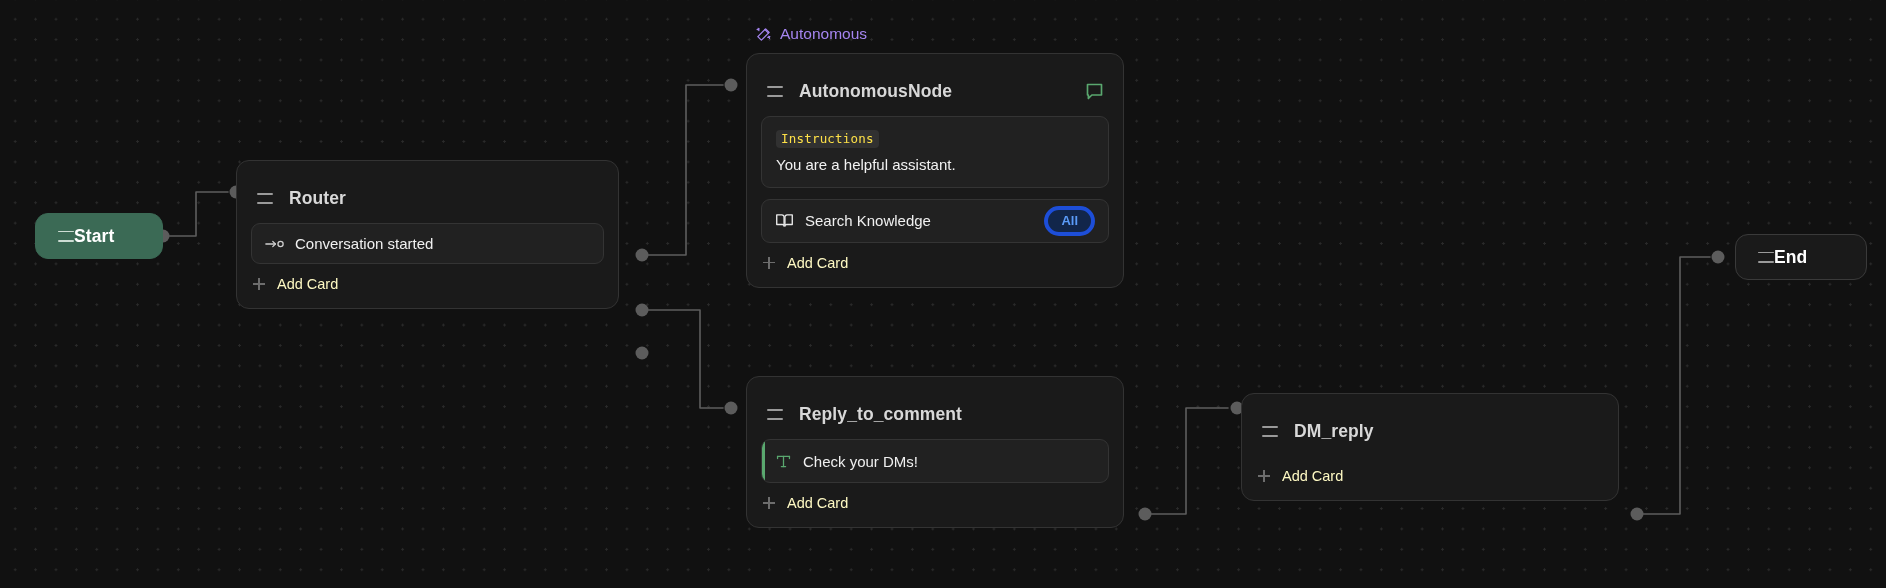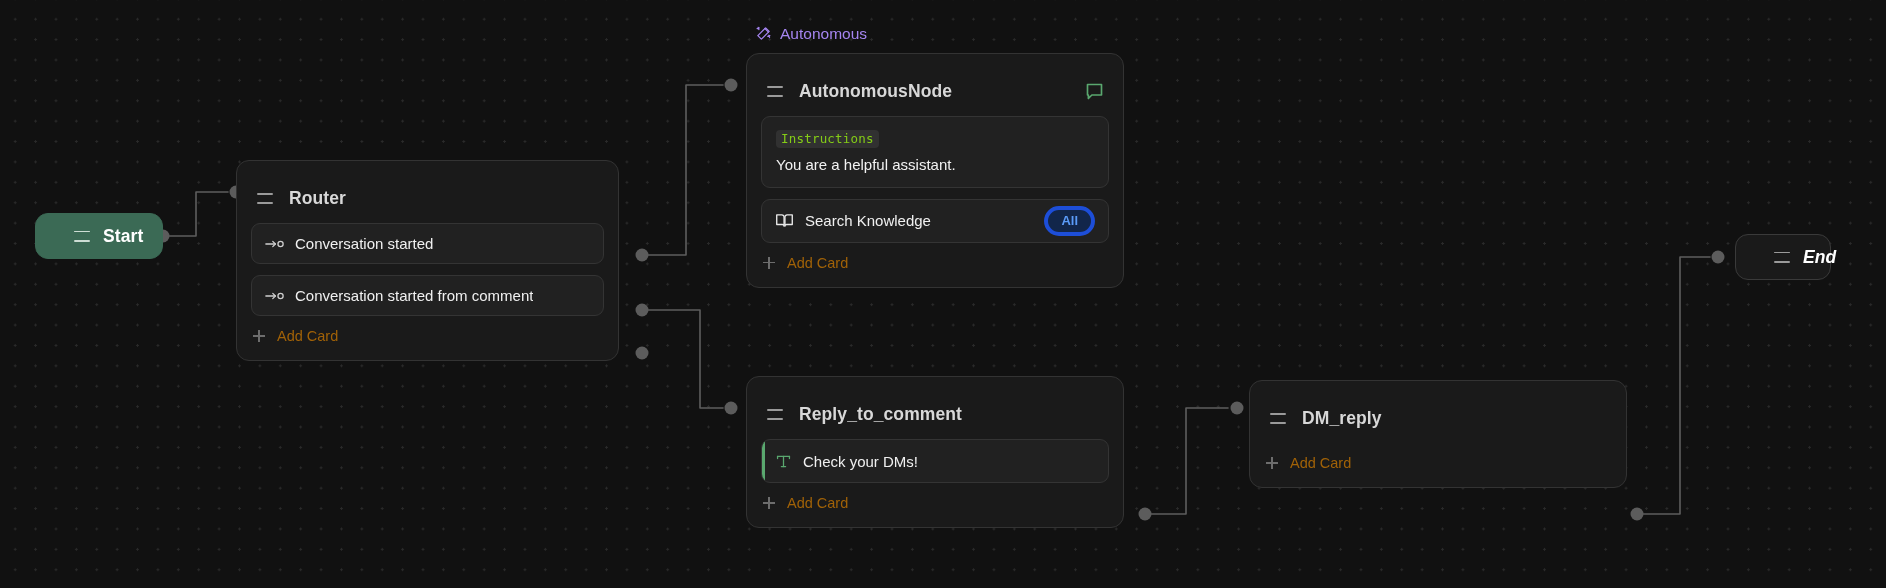--- a/index.html
+++ b/index.html
@@ -47,25 +47,23 @@
     border-radius: 13px;
     background: #1a1a1a;
     border: 1px solid #333333;
   }
 
   
   .pill {
     position: absolute;
     display: flex;
     align-items: center;
-    gap: 13px;
-    padding: 0 38px;
+    padding: 0 22px;
     border-radius: 13px;
     height: 46px;
-    justify-content: space-between;
   }
   .pill .title {
     font-size: 17.5px;
     font-weight: bold;
     color: #ffffff;
     letter-spacing: .1px;
   }
   .pill.start {
     background: #3b6a55;
     border: 1px solid #3b6a55;
@@ -149,39 +147,39 @@
   
   .card.instructions {
     display: block;
     padding: 12px 14px 14px 14px;
     min-height: 0;
   }
   .chip-mono {
     display: inline-block;
     font-family: "DejaVu Sans Mono", monospace;
     font-size: 12.5px;
-    color: #84cc16;
+    color: #fde047;
     background: #313131;
     border-radius: 4px;
     padding: 1.5px 5px;
     letter-spacing: .2px;
   }
   .instr-text {
     margin-top: 8px;
     font-size: 15px;
     color: #f2f2f2;
   }
 
   
   .add-card {
     display: flex;
     align-items: center;
     gap: 12px;
     padding: 12px 14px 2px 16px;
-    color: #a16207;
+    color: #fef9c3;
     font-size: 14.5px;
     cursor: pointer;
   }
   .plus {
     position: relative;
     width: 12px; height: 12px;
     flex: 0 0 auto;
   }
   .plus::before, .plus::after {
     content: ""; position: absolute; background: #6d6d6d;
@@ -198,21 +196,21 @@
     background: #12264a;
     border: 4px solid #1d4ed8;
     border-radius: 999px;
     padding: 3.5px 13px;
   }
 
   
   .group-label {
     position: absolute;
     display: flex;
-    align-items: flex-start;
+    align-items: center;
     gap: 8px;
     font-size: 15.5px;
     color: #a585f0;
     white-space: nowrap;
   }
 
   
   .icon { flex: 0 0 auto; display: inline-flex; align-items: center; justify-content: center; }
   .icon svg { display: block; }
 
@@ -268,21 +266,21 @@
   </div>
 
   <div class="pill start" style="left:35px; top:213px; width:128px;">
     <span class="handle">
         <i></i>
         <i></i>
       </span>
     <span class="title">Start</span>
   </div>
 
-  <div class="pill end" style="left:1735px; top:234px; width:96px;font-style:italic;">
+  <div class="pill end" style="left:1735px; top:234px; width:132px;">
     <span class="handle">
         <i></i>
         <i></i>
       </span>
     <span class="title">End</span>
   </div>
 
   <div class="node flownode" style="left:236px; top:160px; width:383px;">
     <div class="node-header">
       <span class="handle">
@@ -297,30 +295,20 @@
         <span class="icon">
           <svg width="19" height="14" viewBox="0 0 22 14" fill="none" stroke="#cfcfcf" stroke-width="1.5" stroke-linecap="round" stroke-linejoin="round">
             <path d="M1 7 H12"></path>
             <path d="M9 4 L12 7 L9 10"></path>
             <circle cx="18" cy="7" r="3"></circle>
           </svg>
         </span>
         <span class="card-label">Conversation started</span>
       </div>
 
-      <div class="card">
-        <span class="icon">
-          <svg width="19" height="14" viewBox="0 0 22 14" fill="none" stroke="#cfcfcf" stroke-width="1.5" stroke-linecap="round" stroke-linejoin="round">
-            <path d="M1 7 H12"></path>
-            <path d="M9 4 L12 7 L9 10"></path>
-            <circle cx="18" cy="7" r="3"></circle>
-          </svg>
-        </span>
-        <span class="card-label">Conversation started from comment</span>
-      </div>
 
     </div>
     <div class="add-card">
       <span class="plus"></span>
       <span>Add Card</span>
     </div>
   </div>
 
   <div class="node flownode" style="left:746px; top:53px; width:378px;">
     <div class="node-header">
@@ -381,21 +369,21 @@
         </span>
         <span class="card-label">Check your DMs!</span>
       </div>
     </div>
     <div class="add-card">
       <span class="plus"></span>
       <span>Add Card</span>
     </div>
   </div>
 
-  <div class="node flownode" style="left:1241px; top:380px; width:378px;margin-left:8px;">
+  <div class="node flownode" style="left:1241px; top:393px; width:378px;">
     <div class="node-header">
       <span class="handle">
           <i></i>
           <i></i>
         </span>
       <span class="node-title">DM_reply</span>
     </div>
     <div class="add-card">
       <span class="plus"></span>
       <span>Add Card</span>

